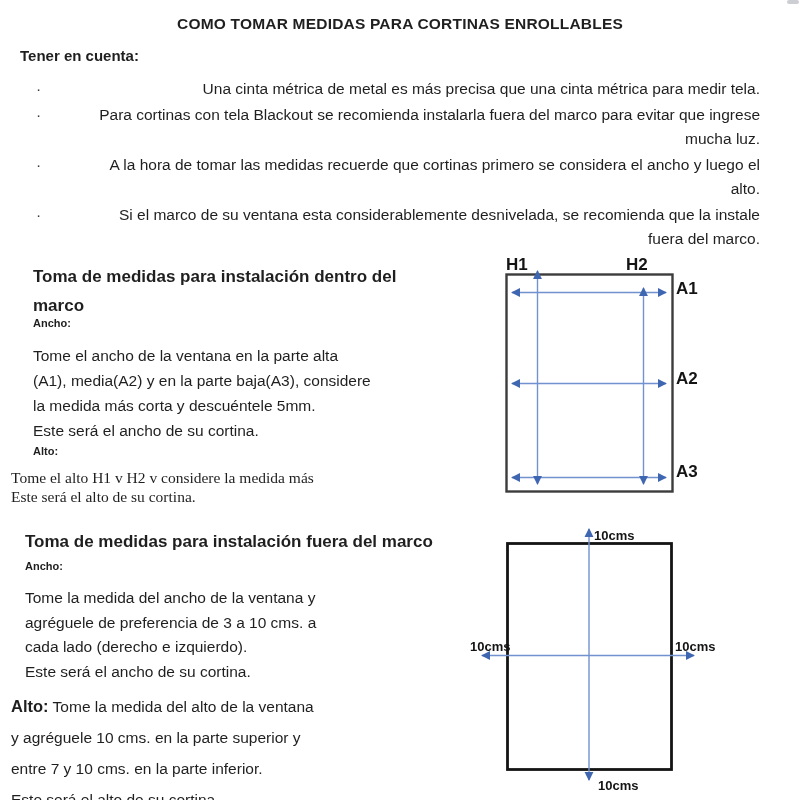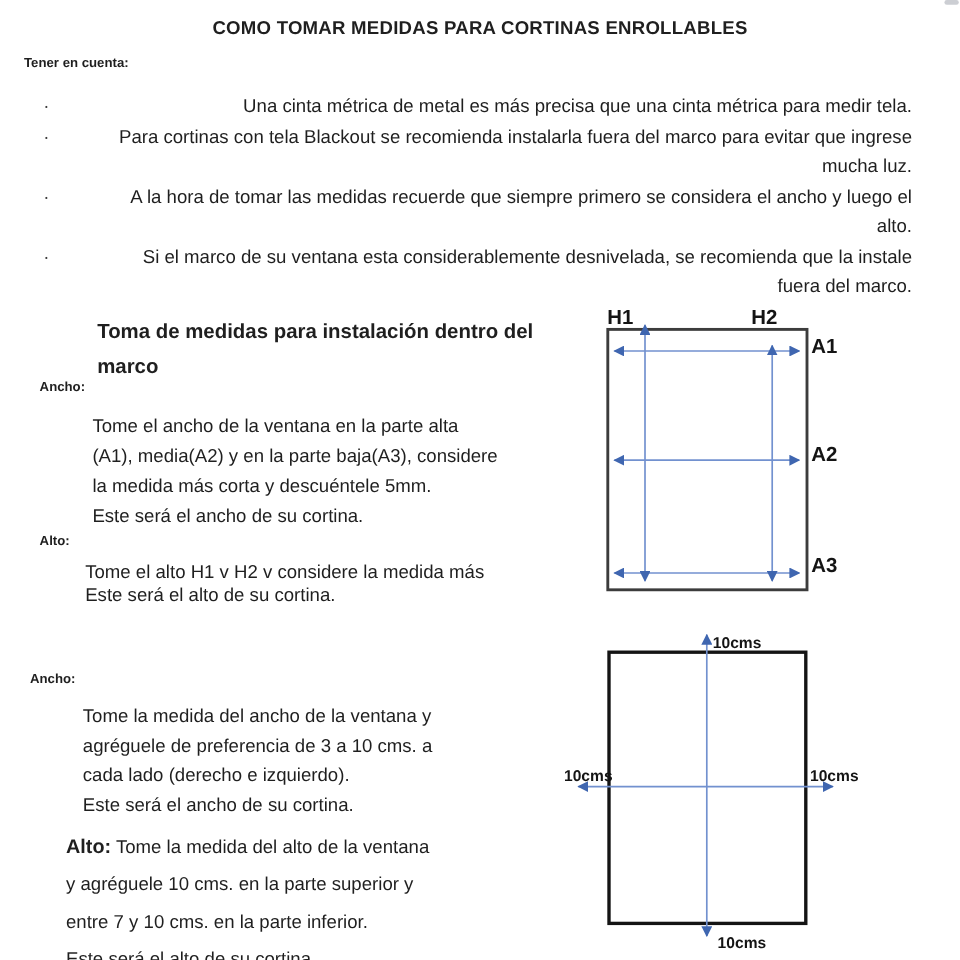--- a/index.html
+++ b/index.html
@@ -2,36 +2,36 @@
 <html><head>
 <meta charset="utf-8">
 <style>
   html,body { margin:0; padding:0; background:#ffffff; }
   body { width:800px; height:800px; font-family:"Liberation Sans", sans-serif; color:#1f1f1f; }
   .page { position:relative; width:800px; height:800px; background:#fff; overflow:hidden; }
   .pre { white-space:pre-line; }
 
   .doc-title { position:absolute; top:15px; left:0; width:800px; text-align:center;
                font-weight:bold; font-size:15.5px; letter-spacing:.2px; }
-  .notes-heading { position:absolute; left:20px; top:47px; font-weight:bold; font-size:11px; }
+  .notes-heading { position:absolute; left:20px; top:47px; font-weight:bold; font-size:15px; }
 
   .bullet-list { position:absolute; left:36px; top:77px; width:724px; }
   .bullet-item { display:flex; font-size:15.5px; line-height:24px; margin-bottom:2px; }
   .bullet-dot  { flex:0 0 18px; color:#3a3a3a; }
   .bullet-text { flex:1;text-align:right; }
 
-  .sec-head  { position:absolute; font-weight:bold; font-size:17px; line-height:29px;margin-left:48px; }
+  .sec-head  { position:absolute; font-weight:bold; font-size:17px; line-height:29px; }
   .sub-label { position:absolute; font-weight:bold; font-size:11px; }
-  .body-text { position:absolute; font-size:15.5px; line-height:25px;margin-left:44px; }
+  .body-text { position:absolute; font-size:15.5px; line-height:25px; }
 
   #sec1-head    { left:33px; top:262px; }
   #sec1-w-label { left:33px; top:317px; }
   #sec1-w-text  { left:33px; top:343px; }
   #sec1-h-label { left:33px; top:445px; }
-  #sec1-h-text  { left:27px; top:468px; line-height:19px; }
+  #sec1-h-text  { left:11px; top:468px; line-height:19px;font-family:Liberation Serif, serif; }
 
   #sec2-head    { left:25px; top:527px; }
   #sec2-w-label { left:25px; top:560px; }
   #sec2-w-text  { left:25px; top:586px; line-height:24.5px; }
   #sec2-h-para  { left:11px; top:691px; line-height:31px; }
   .inline-label { font-weight:bold; font-size:16.5px; }
 
   .diagram { position:absolute; }
   #diagram-inside  { left:488px; top:241px; }
   #diagram-outside { left:430px; top:506px; }
@@ -58,41 +58,42 @@
       <span class="bullet-dot">·</span>
       <span class="bullet-text pre">Una cinta métrica de metal es más precisa que una cinta métrica para medir tela.</span>
     </div>
     <div class="bullet-item">
       <span class="bullet-dot">·</span>
       <span class="bullet-text pre">Para cortinas con tela Blackout se recomienda instalarla fuera del marco para evitar que ingrese
 mucha luz.</span>
     </div>
     <div class="bullet-item">
       <span class="bullet-dot">·</span>
-      <span class="bullet-text pre">A la hora de tomar las medidas recuerde que siempre primero se considera el ancho y luego el
+      <span class="bullet-text pre">A la hora de tomar las medidas recuerde que cortinas primero se considera el ancho y luego el
 alto.</span>
     </div>
     <div class="bullet-item">
       <span class="bullet-dot">·</span>
       <span class="bullet-text pre">Si el marco de su ventana esta considerablemente desnivelada, se recomienda que la instale
 fuera del marco.</span>
     </div>
   </div>
 
   <div id="sec1-head" class="sec-head pre">Toma de medidas para instalación dentro del
 marco</div>
   <div id="sec1-w-label" class="sub-label">Ancho:</div>
   <div id="sec1-w-text" class="body-text pre">Tome el ancho de la ventana en la parte alta
 (A1), media(A2) y en la parte baja(A3), considere
 la medida más corta y descuéntele 5mm.
 Este será el ancho de su cortina.</div>
   <div id="sec1-h-label" class="sub-label">Alto:</div>
   <div id="sec1-h-text" class="body-text pre">Tome el alto H1 v H2 v considere la medida más
 Este será el alto de su cortina.</div>
 
+  <div id="sec2-head" class="sec-head">Toma de medidas para instalación fuera del marco</div>
   <div id="sec2-w-label" class="sub-label">Ancho:</div>
   <div id="sec2-w-text" class="body-text pre">Tome la medida del ancho de la ventana y
 agréguele de preferencia de 3 a 10 cms. a
 cada lado (derecho e izquierdo).
 Este será el ancho de su cortina.</div>
   <div id="sec2-h-para" class="body-text pre"><span class="inline-label">Alto:</span><span> Tome la medida del alto de la ventana
 y agréguele 10 cms.  en la parte superior y
 entre 7 y 10 cms. en la parte inferior.
 Este será el alto de su cortina.</span></div>
 

